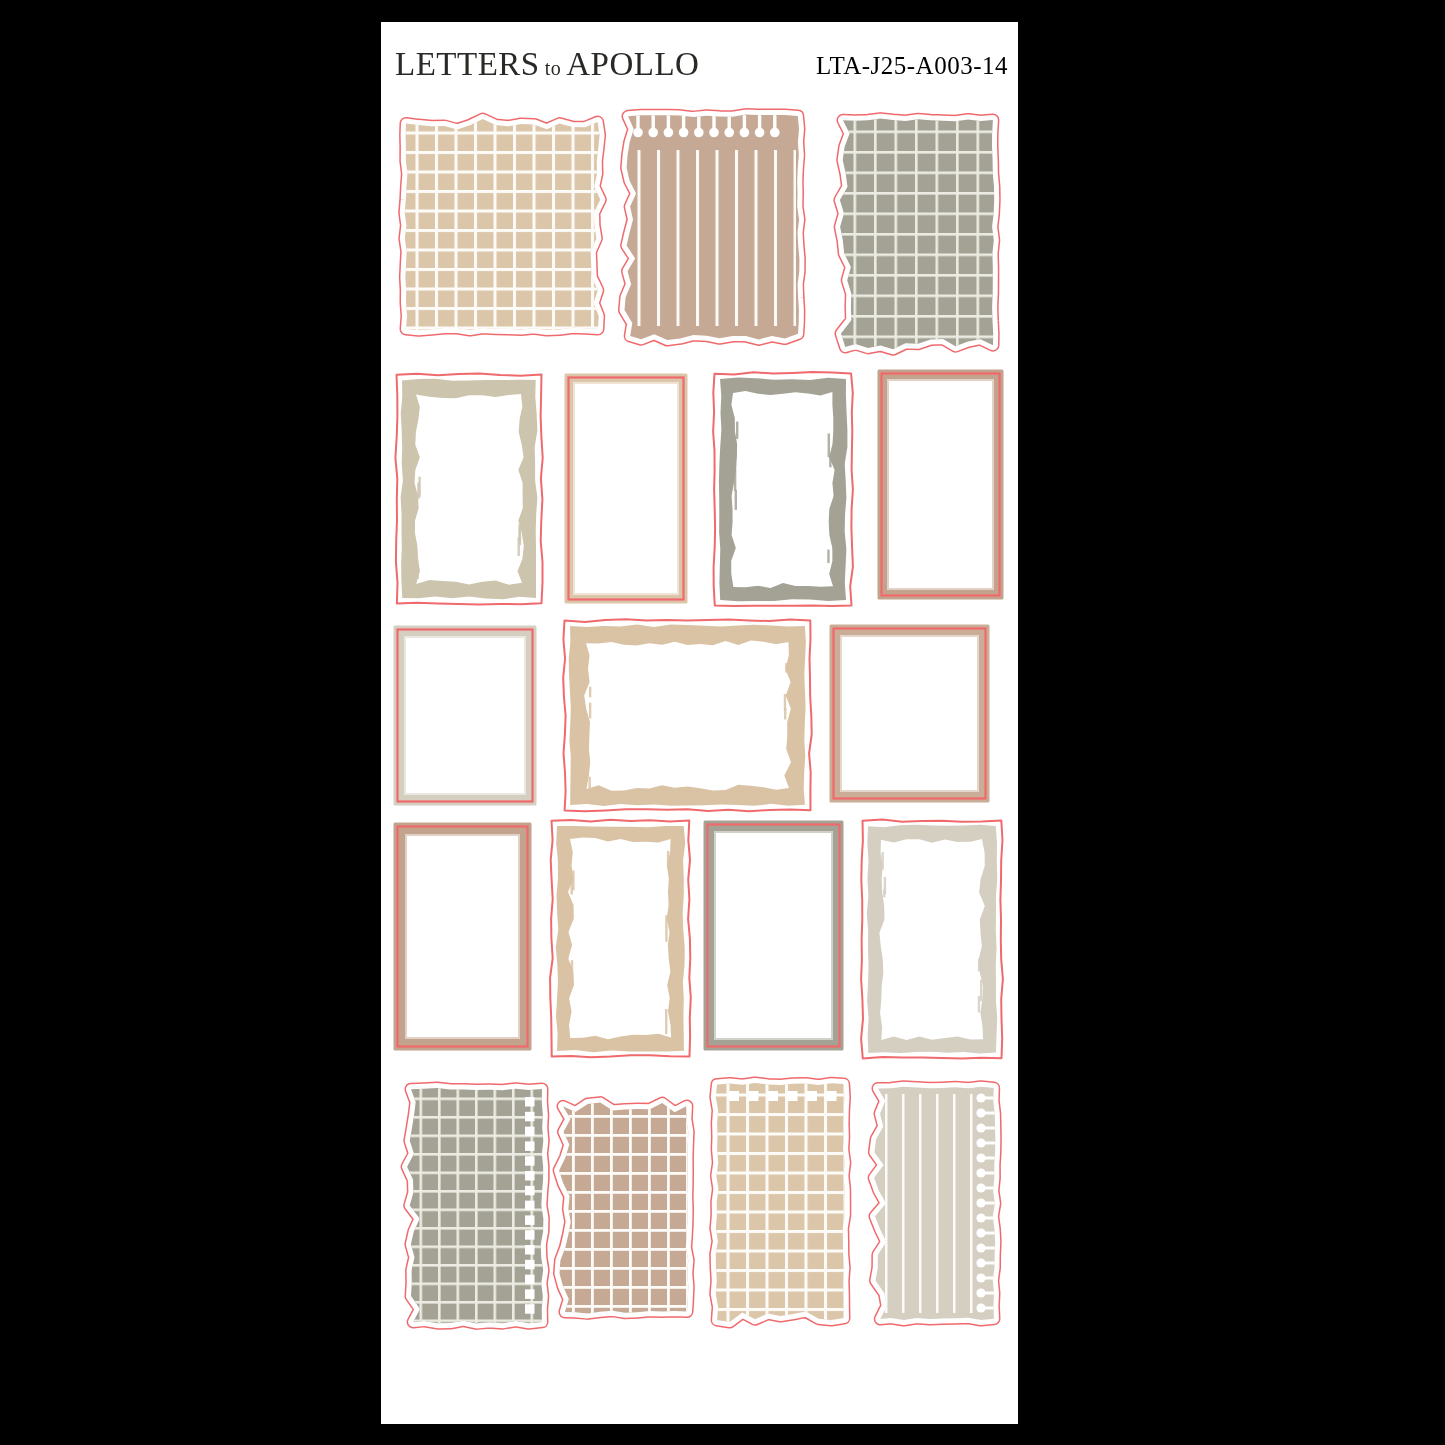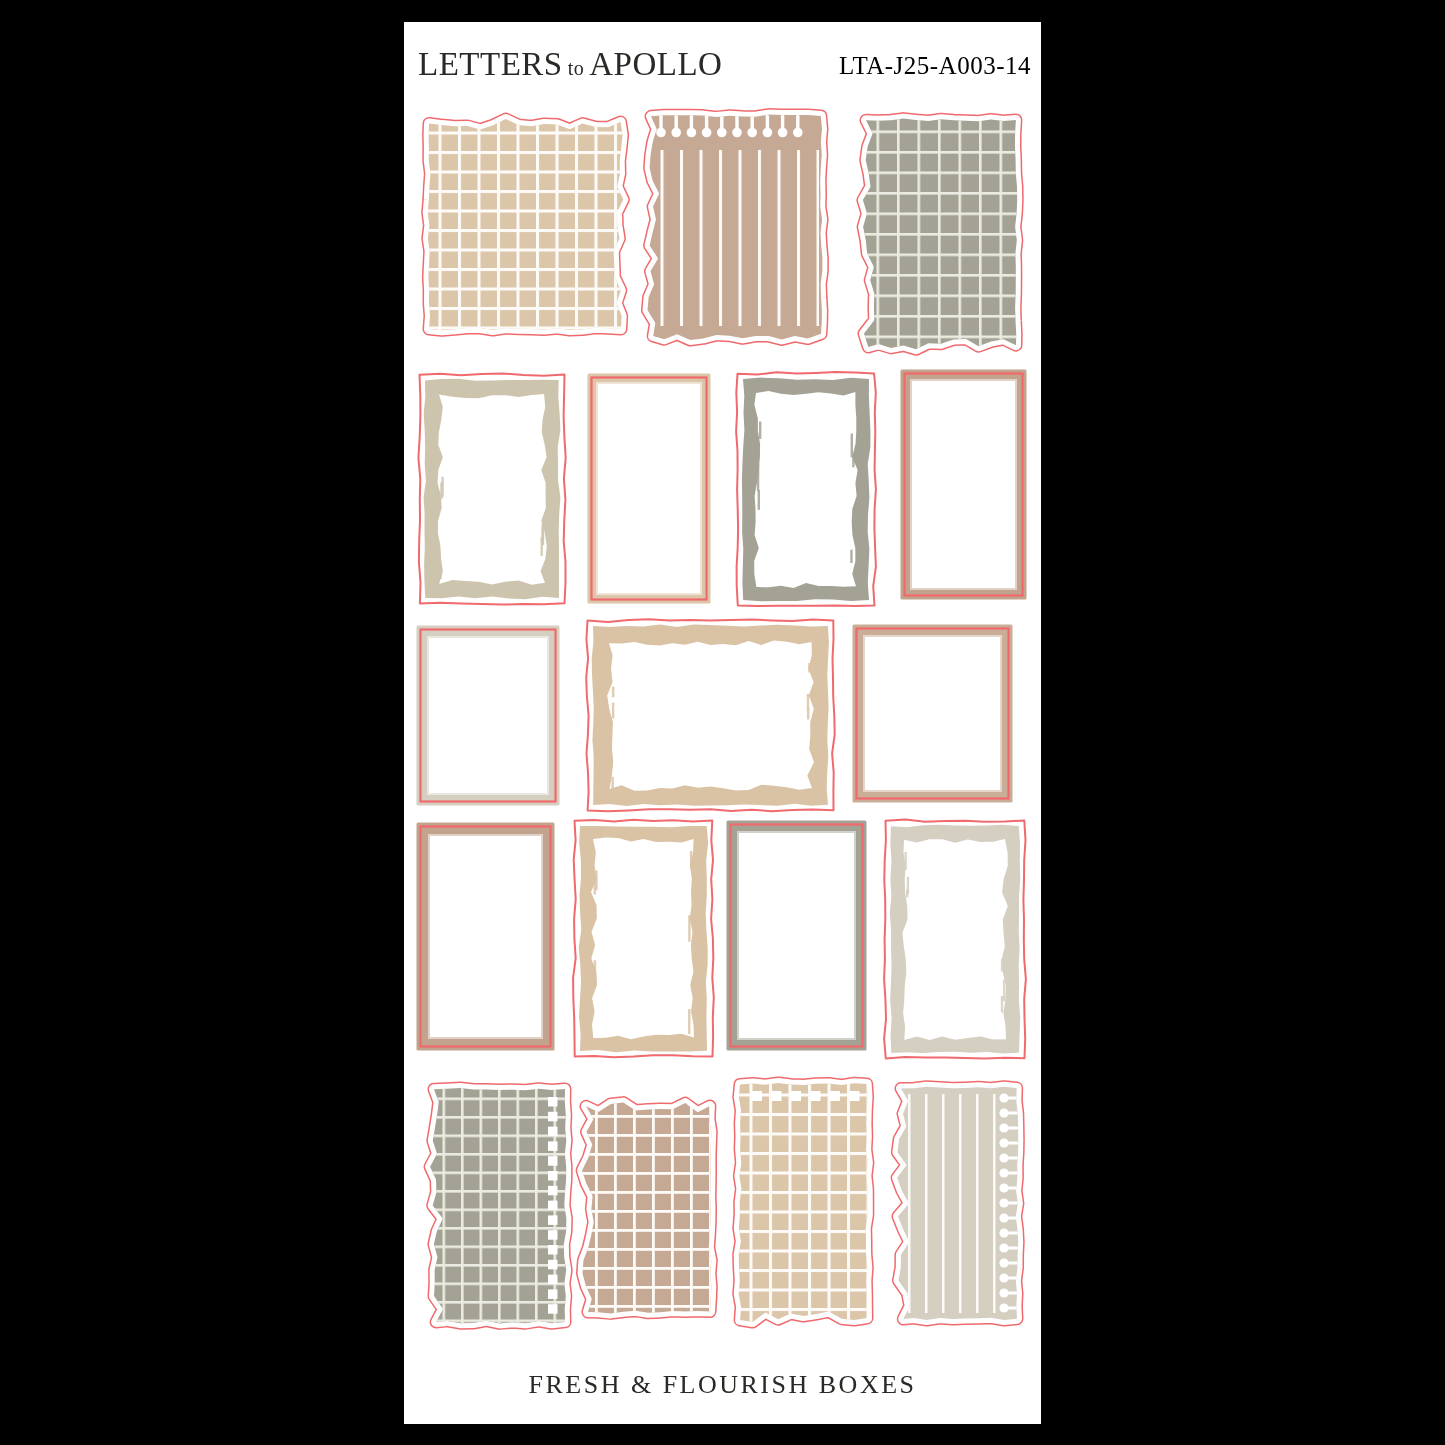--- a/index.html
+++ b/index.html
@@ -1,17 +1,17 @@
 <!DOCTYPE html>
 <html><head>
 <meta charset="utf-8">
 <style>
   html,body{margin:0;padding:0;background:#000;}
   body{width:1445px;height:1445px;position:relative;font-family:"Liberation Serif",serif;overflow:hidden;}
-  .sheet{position:absolute;left:404px;top:22px;width:637px;height:1402px;background:#fff;}
+  .sheet{position:absolute;left:381px;top:22px;width:637px;height:1402px;background:#fff;}
   .brand{position:absolute;left:14px;top:24px;font-size:33px;letter-spacing:.5px;color:#2b2926;white-space:nowrap;}
   .brand .to{font-size:20px;margin:0 5px;}
   .sku{position:absolute;right:10px;top:30px;font-size:25px;letter-spacing:.5px;color:#000000;white-space:nowrap;}
   .stickers{position:absolute;left:0;top:0;width:100%;height:100%;}
   .stickers svg{position:absolute;overflow:visible;}
   .footer-title{position:absolute;left:0;right:0;bottom:24px;text-align:center;font-size:26px;letter-spacing:2.5px;color:#2b2926;white-space:nowrap;}
 </style>
 </head>
 <body>
 
@@ -300,14 +300,13 @@
           <circle cx="113" cy="185" r="4.6"></circle>
           <rect x="113" y="198.4" width="14" height="3.2" rx="1.2"></rect>
           <circle cx="113" cy="200" r="4.6"></circle>
           <rect x="113" y="213.4" width="14" height="3.2" rx="1.2"></rect>
           <circle cx="113" cy="215" r="4.6"></circle>
           <rect x="113" y="228.4" width="14" height="3.2" rx="1.2"></rect>
           <circle cx="113" cy="230" r="4.6"></circle>
         </g>
       </svg>
     </div>
-  <div class="footer-title">FRESH &amp; FLOURISH BOXES</div>
 </div>
 
 </body></html>

